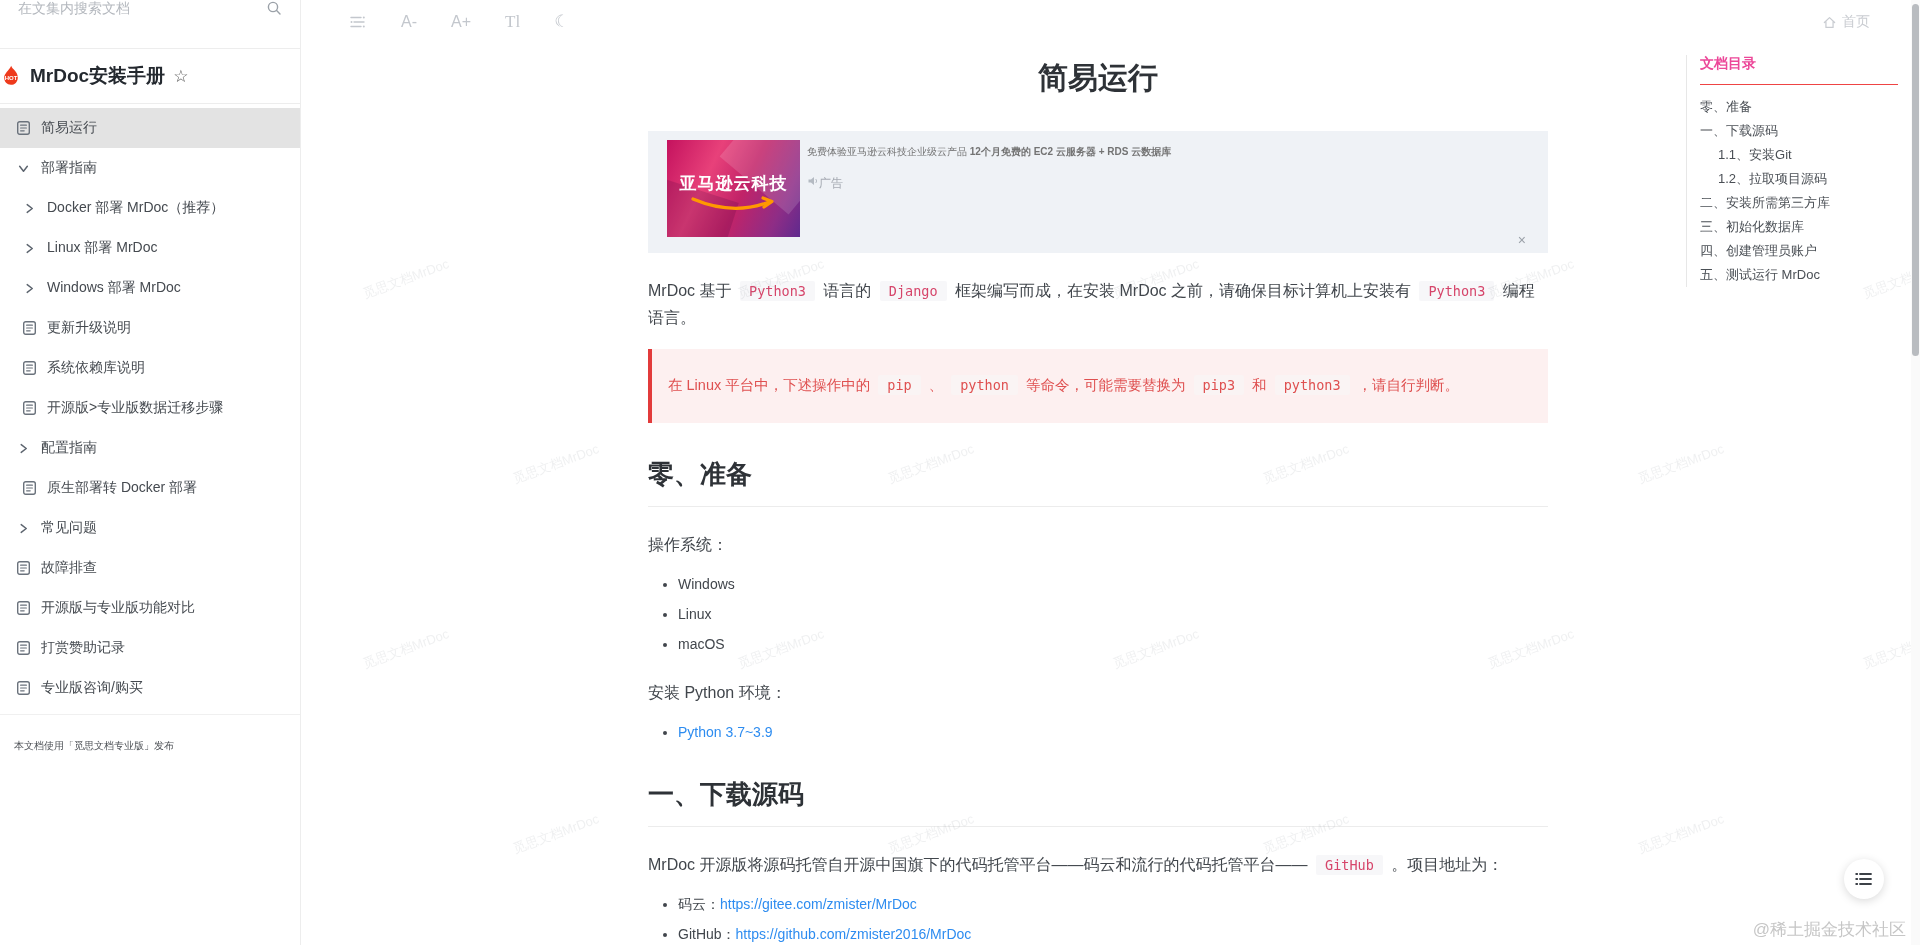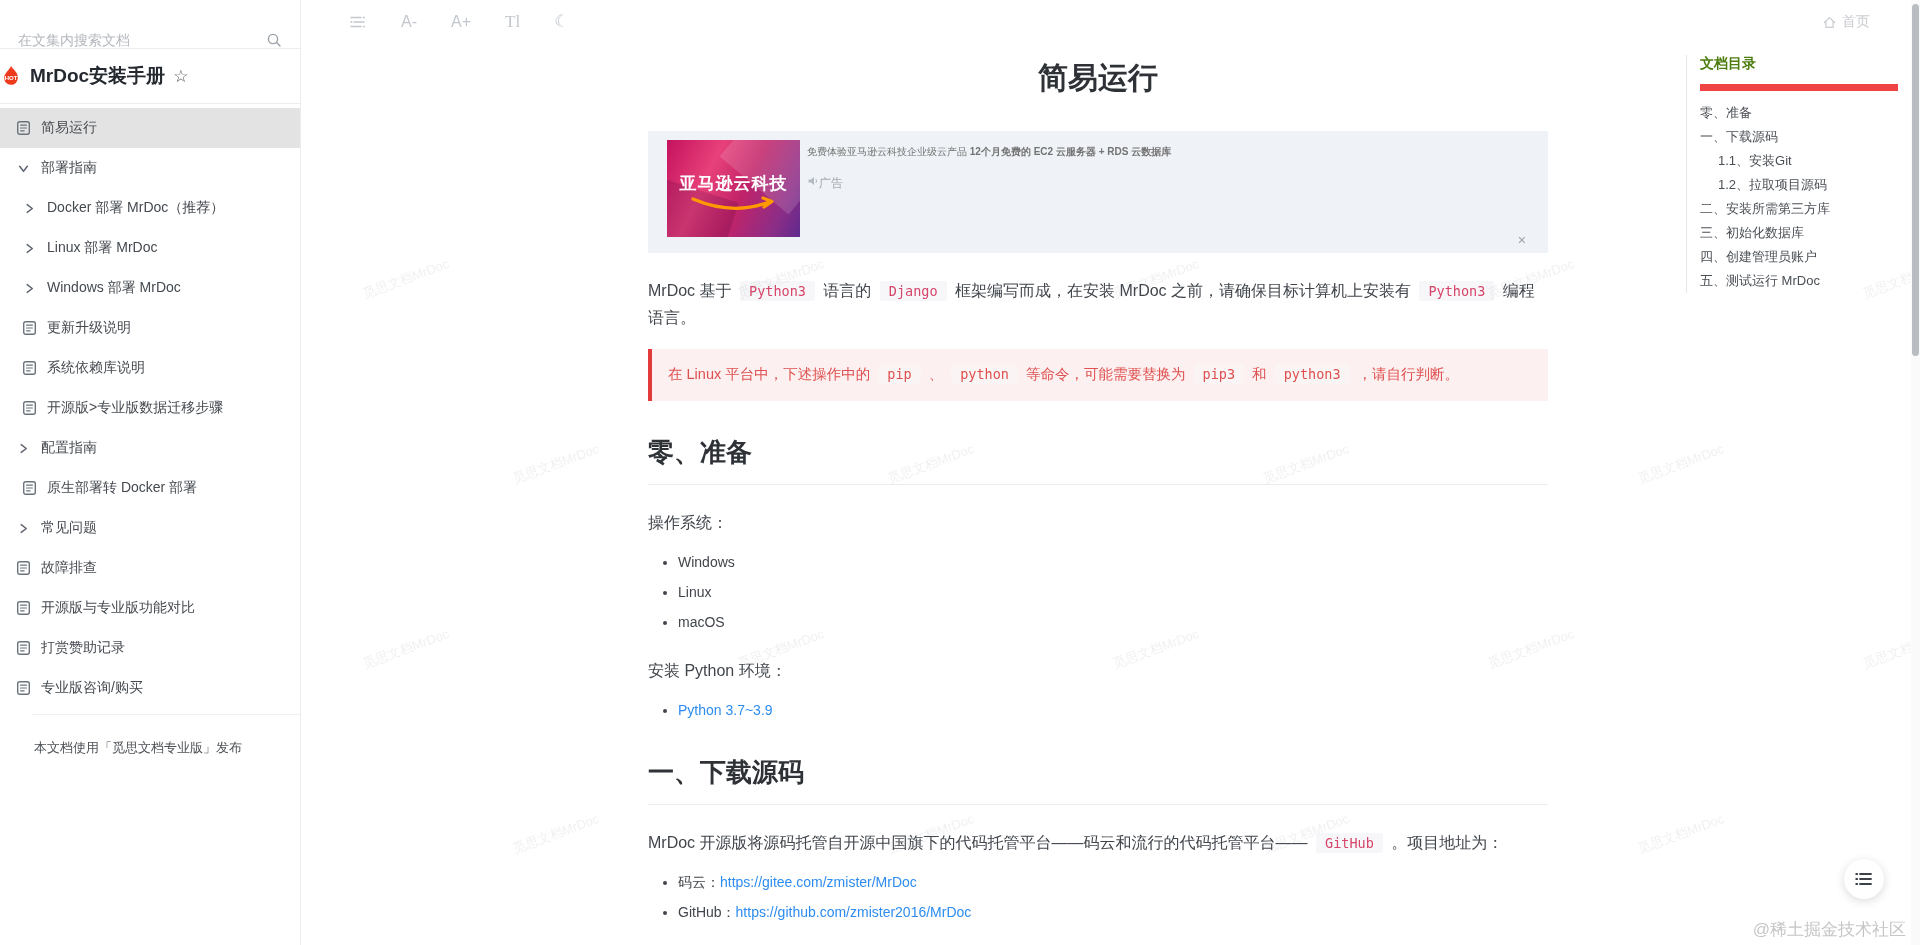--- a/index.html
+++ b/index.html
@@ -3,36 +3,36 @@
 <meta charset="utf-8">
 <style>
   * { box-sizing: border-box; margin: 0; padding: 0; }
   html,body { width:1920px; height:945px; overflow:hidden; background:#fff;
     font-family:"Liberation Sans", sans-serif; }
 
   
   .sidebar { position:absolute; left:0; top:0; width:301px; height:945px;
     background:#fff; border-right:1px solid #ededed; z-index:10; }
   .search { height:49px; border-bottom:1px solid #ededed; display:flex;
-    align-items:flex-end; padding:0 18px; }
+    align-items:flex-start; padding:0 18px; }
   .search input { flex:1; border:none; outline:none; font-size:14px; color:#333;
     font-family:"Liberation Sans", sans-serif; background:transparent; }
   .search input::placeholder { color:#b4b8be; }
   .search-ico { display:inline-flex; cursor:pointer; }
   .book-title { height:55px; display:flex; align-items:center; 
     gap:8px; border-bottom:1px solid #ededed; font-size:19px; font-weight:bold; color:#24292f; }
   .star { font-size:17px; color:#555; font-weight:normal; cursor:pointer; }
   .nav { padding-top:4px; }
   .nav-item { display:flex; align-items:center; height:40px; padding:0 10px 0 14px;
     font-size:14px; color:#454a50; cursor:pointer; }
   .nav-item.ind1 { padding-left:20px; }
   .nav-item.active { background:#e3e3e3; }
   .nav-ico { width:18px; display:inline-flex; justify-content:center; margin-right:9px; flex:none; }
   .side-footer { position:absolute; left:0; right:0; top:714px; border-top:1px solid #f0f0f0;
-    padding:24px 2px 0; font-size:13px; color:#4d5156;margin-left:32px; }
+    padding:24px 14px 0; font-size:10px; color:#4d5156; }
 
   
   .main { position:absolute; left:301px; top:0; width:1619px; height:945px; overflow:hidden; }
   .toolbar { position:absolute; left:48px; top:11px; display:flex; gap:34px;
     color:#c3c7cd; font-size:16px; z-index:4; }
   .tb { cursor:pointer; display:inline-flex; align-items:center; }
   .tb.serif { font-family:"Liberation Serif", serif; font-size:17px; }
   .tb.moon { font-size:17px; }
   .home { position:absolute; right:50px; top:13px; color:#c9ccd1; font-size:14px;
     display:flex; gap:5px; align-items:center; cursor:pointer; z-index:4; }
@@ -57,32 +57,32 @@
   .ad-sub { position:absolute; left:159px; top:44px; display:flex; 
     gap:0; color:#a6abb3; font-size:12px; }
   .ad-close { position:absolute; right:22px; bottom:5px; color:#9aa0a8; font-size:14px; cursor:pointer; }
 
   
   .content p { font-size:16px; color:#41464c; line-height:1.7; margin-top:24px; }
   .icode { font-family:"DejaVu Sans Mono", monospace; font-size:13.5px; color:#d6456a;
     background:#f7f7f9; padding:2px 9px; border-radius:2px; margin:0 4px; white-space:nowrap; }
   .tlink { color:#2d8cf0; text-decoration:none; cursor:pointer; }
   .callout { margin-top:18px; background:#fdf0f0; border-left:4px solid #e23b3b;
-    padding:12px 16px; font-size:14.5px; color:#df5050; line-height:1.9; }
+    padding:23px 16px; font-size:14.5px; color:#df5050; line-height:1.9; }
   .callout .icode { color:#df5050; background:#faf4f4; }
   .content h2 { font-size:26px; font-weight:bold; color:#2e3237; margin-top:34px;
     padding-bottom:14px; border-bottom:1px solid #ececec; }
   .content ul { margin-top:16px; padding-left:30px; }
   .content li { font-size:14px; color:#41464c; margin:9px 0; line-height:1.5; }
 
   
   .toc { position:absolute; left:1385px; top:55px; width:212px; padding-left:13px;
     border-left:1px solid #e7e7e7; z-index:2; }
-  .toc-title { font-size:14px; font-weight:bold; color:#4d7c0f; padding-bottom:11px;
-    border-bottom:7px solid #ef4444; margin-bottom:10px; }
+  .toc-title { font-size:14px; font-weight:bold; color:#ec4899; padding-bottom:11px;
+    border-bottom:1px solid #ef4444; margin-bottom:10px; }
   .toc-item { font-size:13px; color:#4a4f55; line-height:24px; cursor:pointer;
     white-space:nowrap; overflow:hidden; }
   .toc-item.ind1 { padding-left:18px; }
 
   
   .float-btn { position:absolute; right:36px; bottom:46px; width:40px; height:40px;
     border-radius:50%; background:#fff; box-shadow:0 2px 10px rgba(0,0,0,.15);
     display:flex; align-items:center; justify-content:center; cursor:pointer; z-index:20; }
   .scrollbar { position:absolute; right:0; top:0; width:9px; height:945px; background:#fafafa; z-index:30; }
   .scroll-thumb { position:absolute; right:1px; top:4px; width:7px; height:352px;

